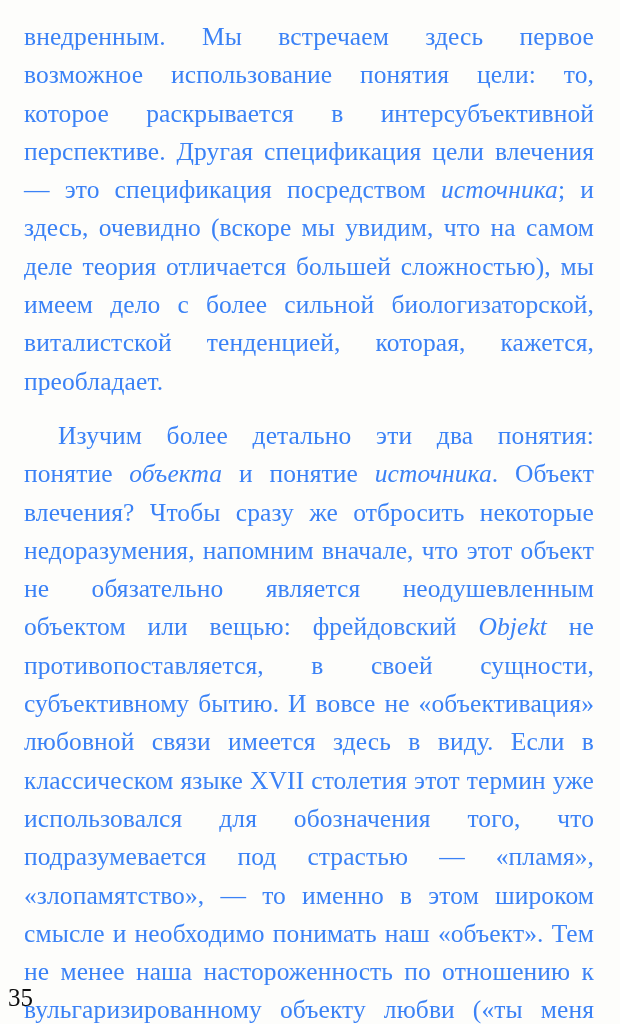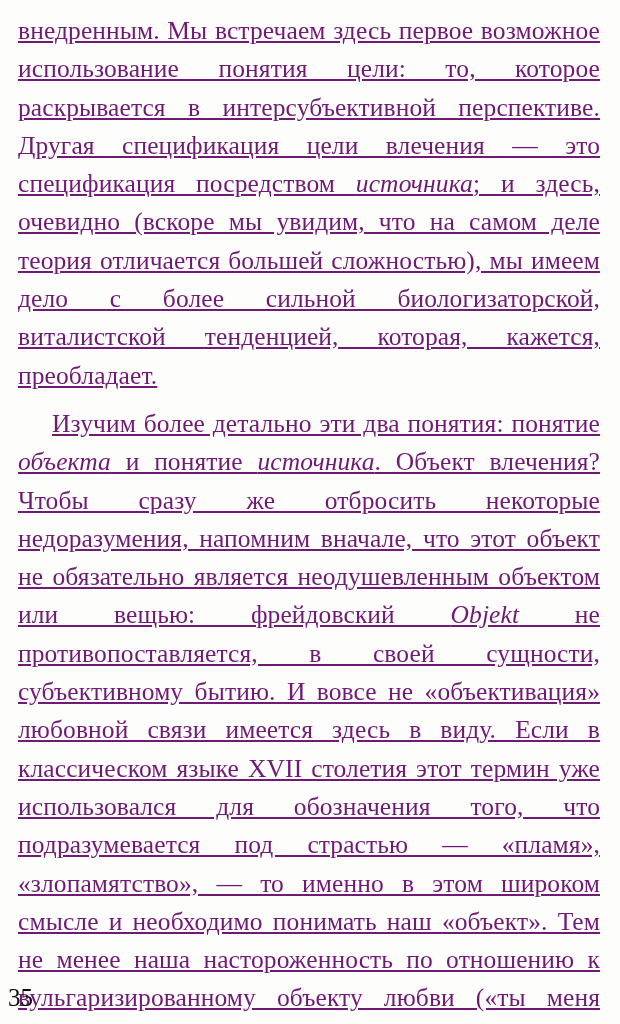--- a/index.html
+++ b/index.html
@@ -15,29 +15,28 @@
     box-sizing: border-box;
     padding: 0 10px 0 8px;
     overflow: hidden;
     font-family: "Liberation Serif", "DejaVu Serif", serif;
     color: #111111;
   }
   .textblock {
     padding-top: 2px;
   }
   .para {
-    margin: 10px;
+    margin: 16px;
     font-size: 25.5px;
     line-height: 38.3px;
     text-align: justify;
     text-justify: inter-word;
     letter-spacing: 0.1px;
     word-spacing: 0.4px;
-    color: #701a75;
-    text-decoration: underline;
+    color: #3b82f6;
     -webkit-font-smoothing: antialiased;
   }
   .para.indent {
     text-indent: 34px;
   }
   .para i, .para em {
     font-style: italic;
   }
   .folio {
     position: absolute;

